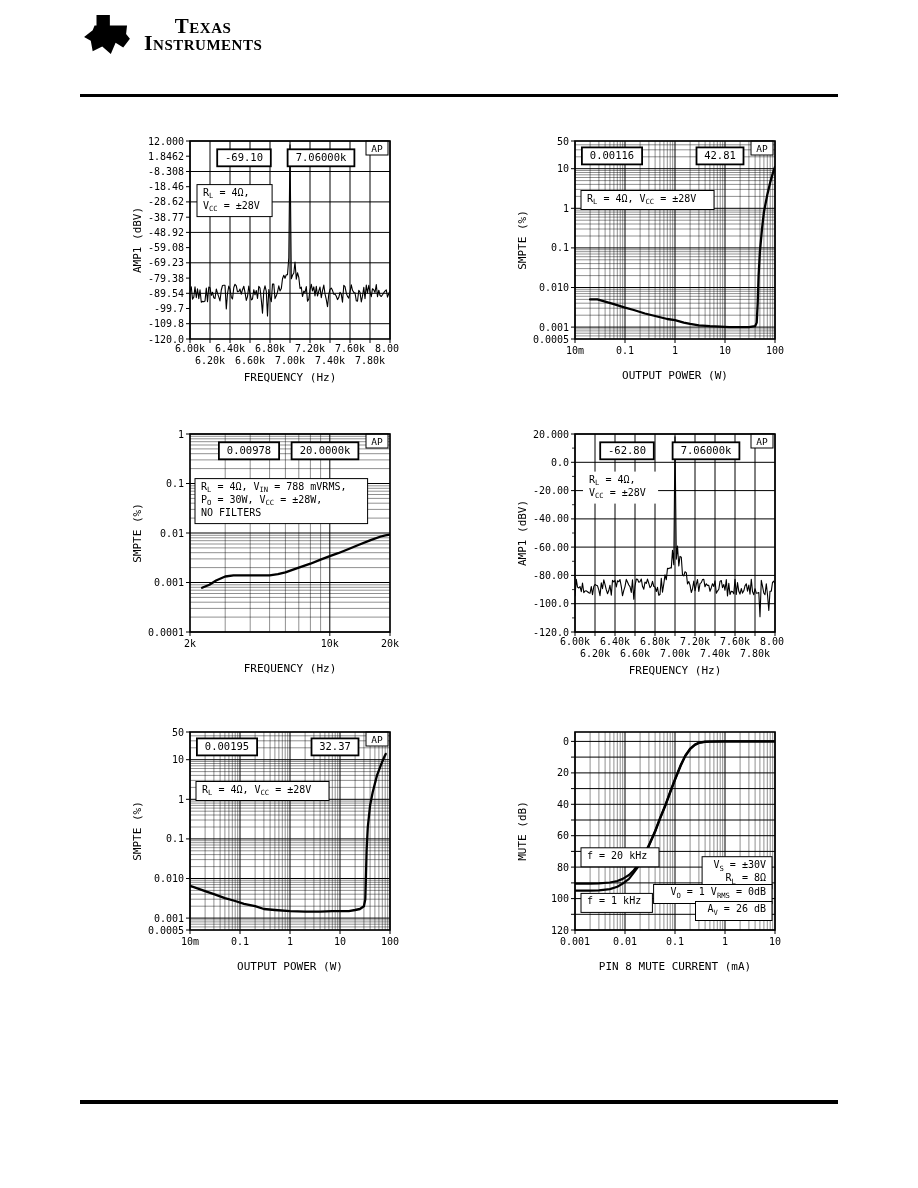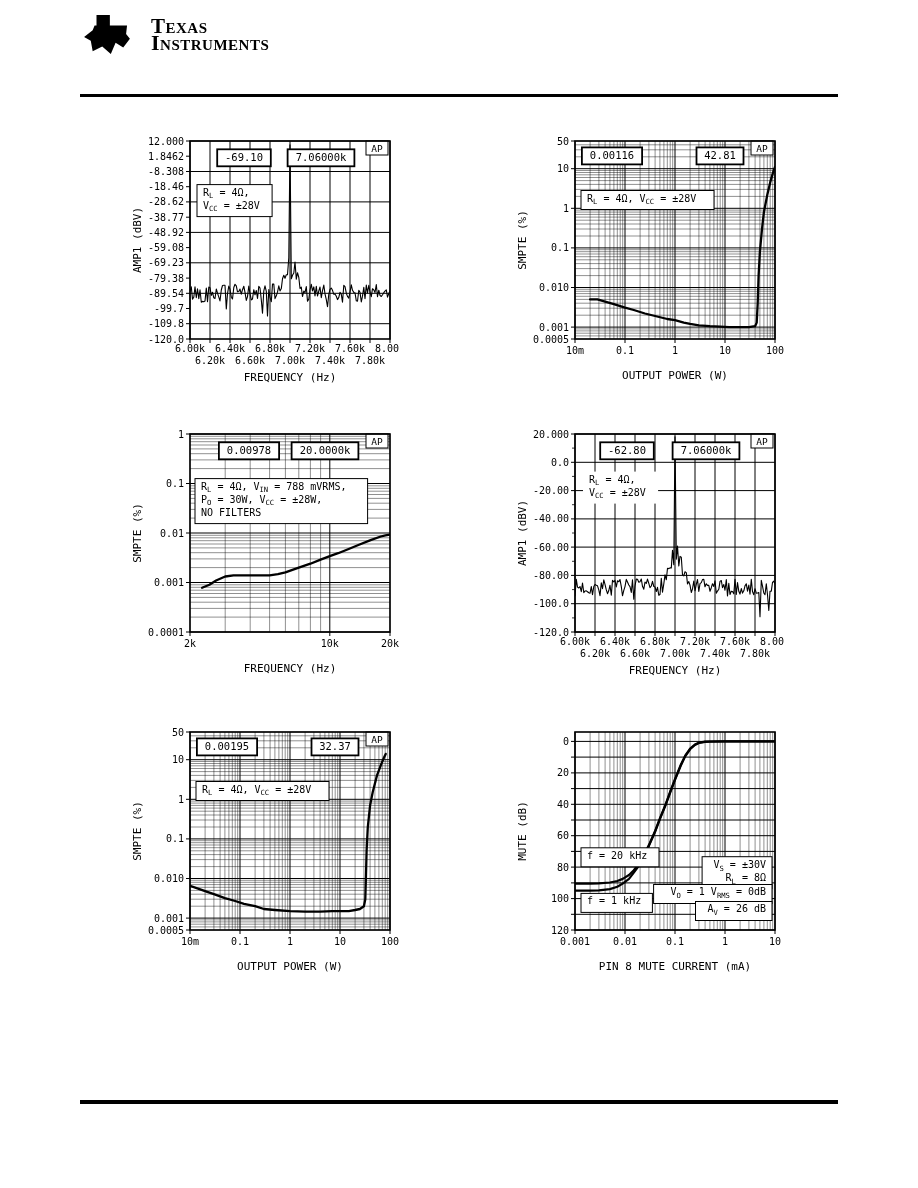--- a/index.html
+++ b/index.html
@@ -1,23 +1,23 @@
 <!DOCTYPE html>
 <html><head>
 <meta charset="utf-8">
 <style>
   html,body{margin:0;padding:0;background:#e8e8e8;}
   .page{position:relative;width:918px;height:1188px;background:#fff;margin:0 auto;overflow:hidden;
         font-family:"DejaVu Sans Mono", monospace;color:#000;}
   .rule{position:absolute;left:80px;width:758px;background:#000;}
   .top-rule{top:94px;height:3px;}
   .bottom-rule{top:1100px;height:4px;}
-  .brand{position:absolute;left:84px;top:14px;display:flex;gap:21px;align-items:flex-start;}
+  .brand{position:absolute;left:84px;top:14px;display:flex;gap:14px;align-items:flex-start;}
   .ti-logo{width:46px;height:42px;display:block;}
-  .brand-text{padding-top:4px;}
+  .brand-text{padding-top:4px;text-align:center;}
   .bt1{font-family:"Liberation Serif",serif;font-weight:bold;font-variant:small-caps;
        font-size:21px;line-height:17px;letter-spacing:0.5px;}
   .bt2{font-family:"Liberation Serif",serif;font-weight:bold;font-variant:small-caps;
        font-size:22px;line-height:16px;letter-spacing:0.5px;}
   .chart{position:absolute;width:272px;height:258px;margin:0;padding:0;}
   #chart-c1{left:128px;top:133px;}
   #chart-c2{left:513px;top:133px;}
   #chart-c3{left:128px;top:426px;}
   #chart-c4{left:513px;top:426px;}
   #chart-c5{left:128px;top:724px;}

